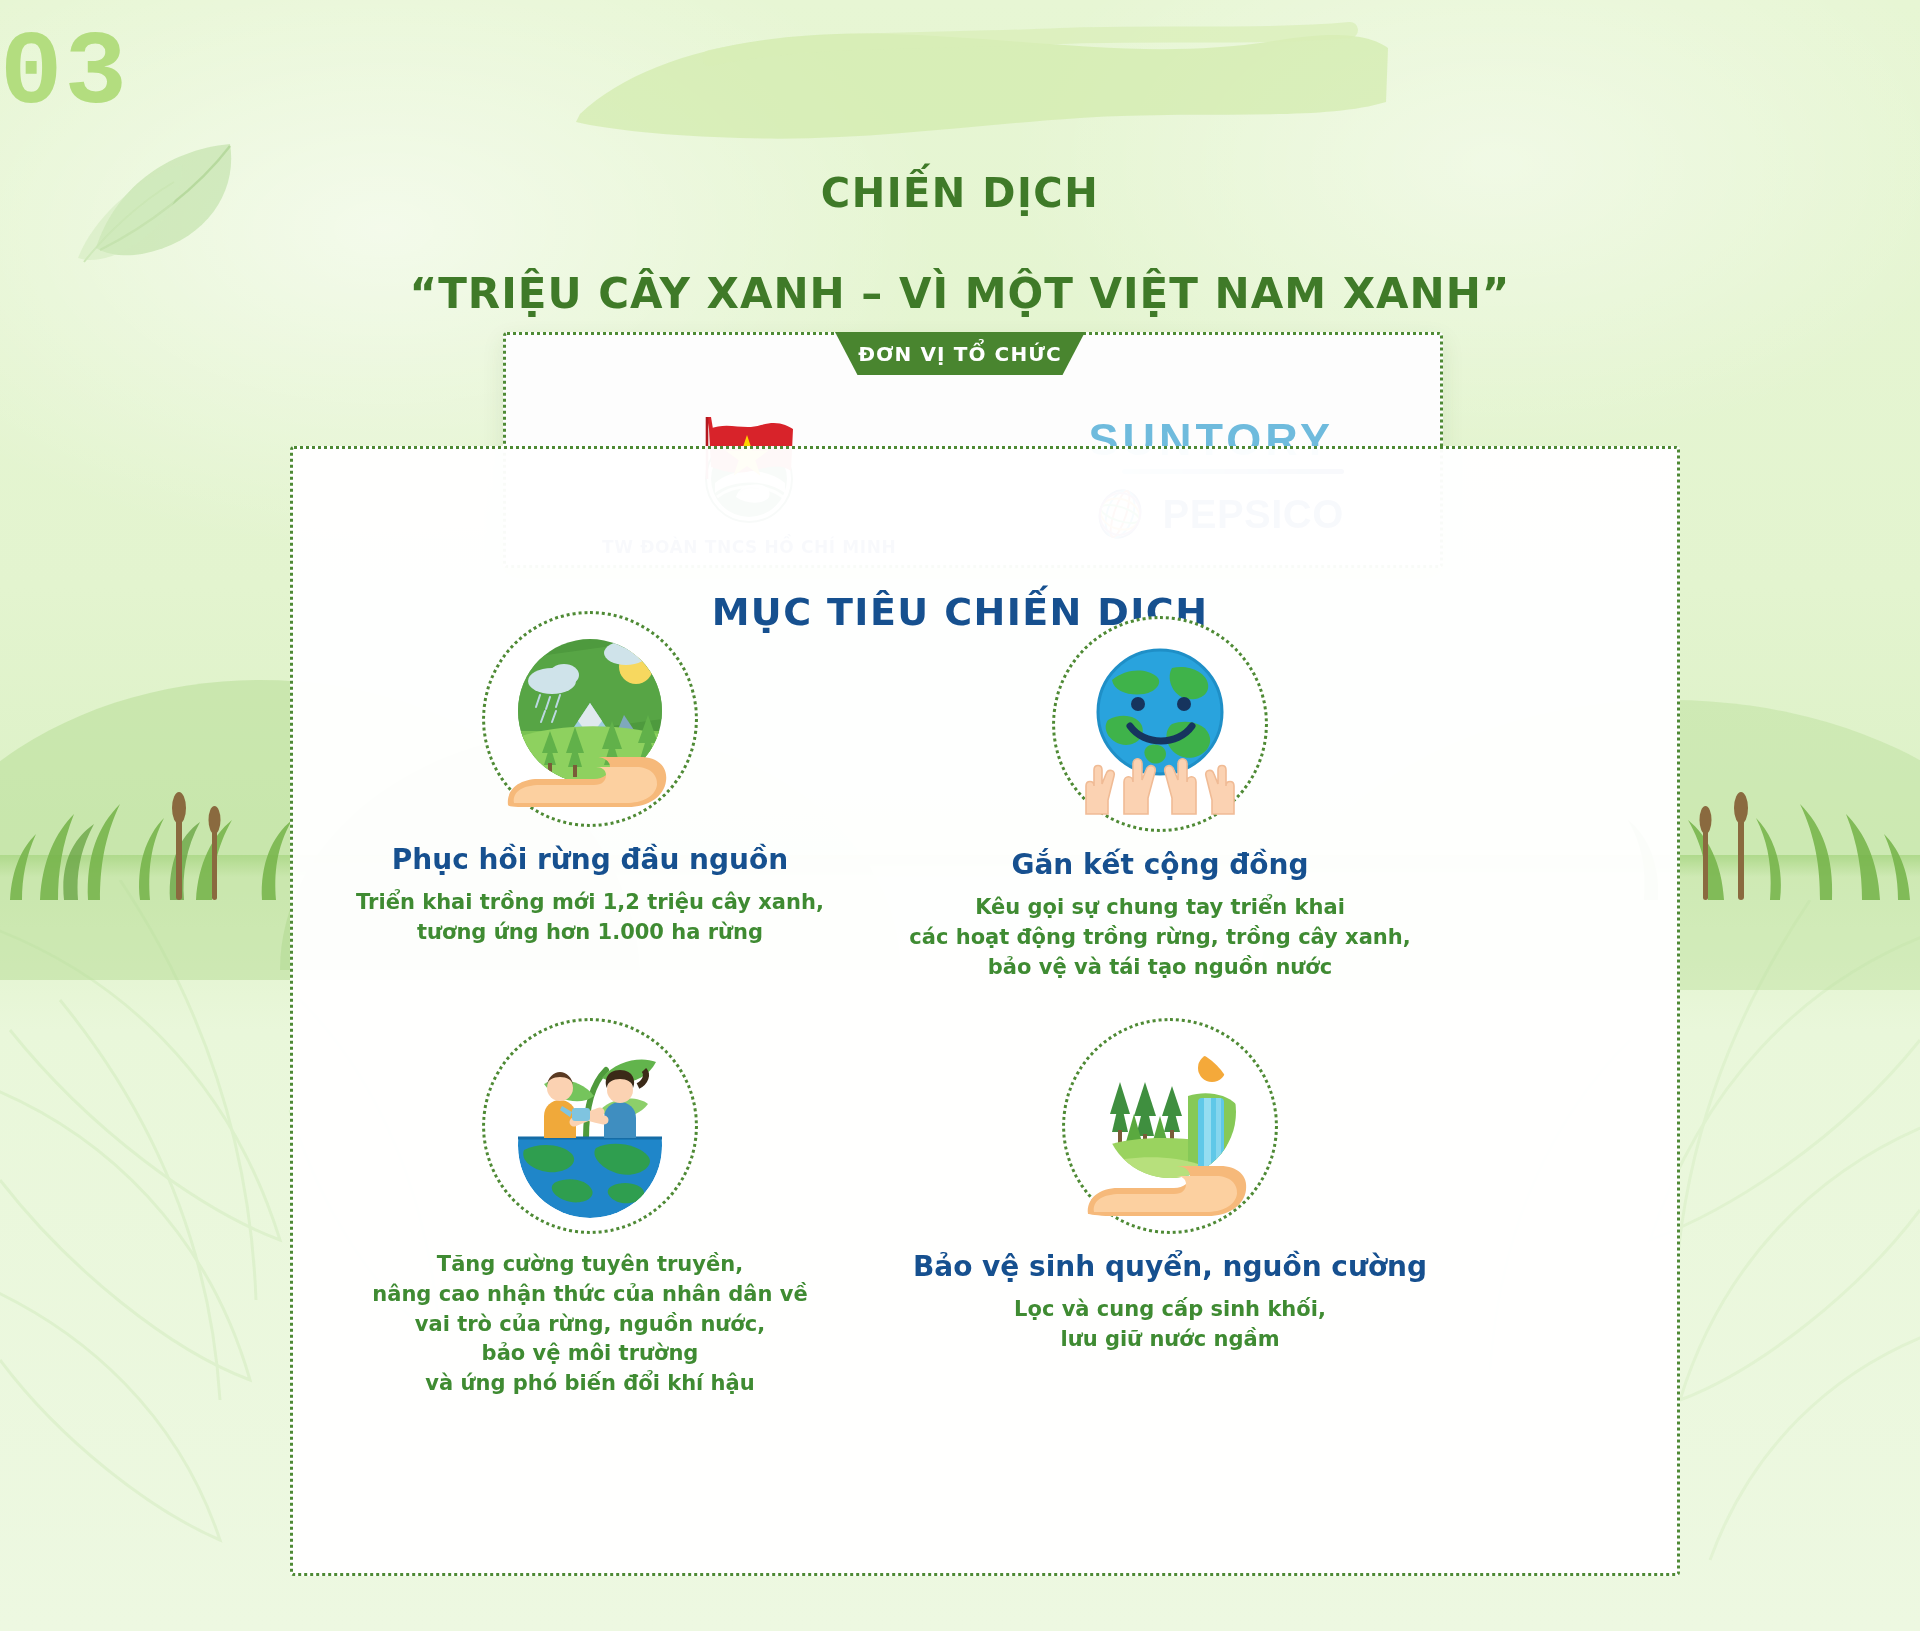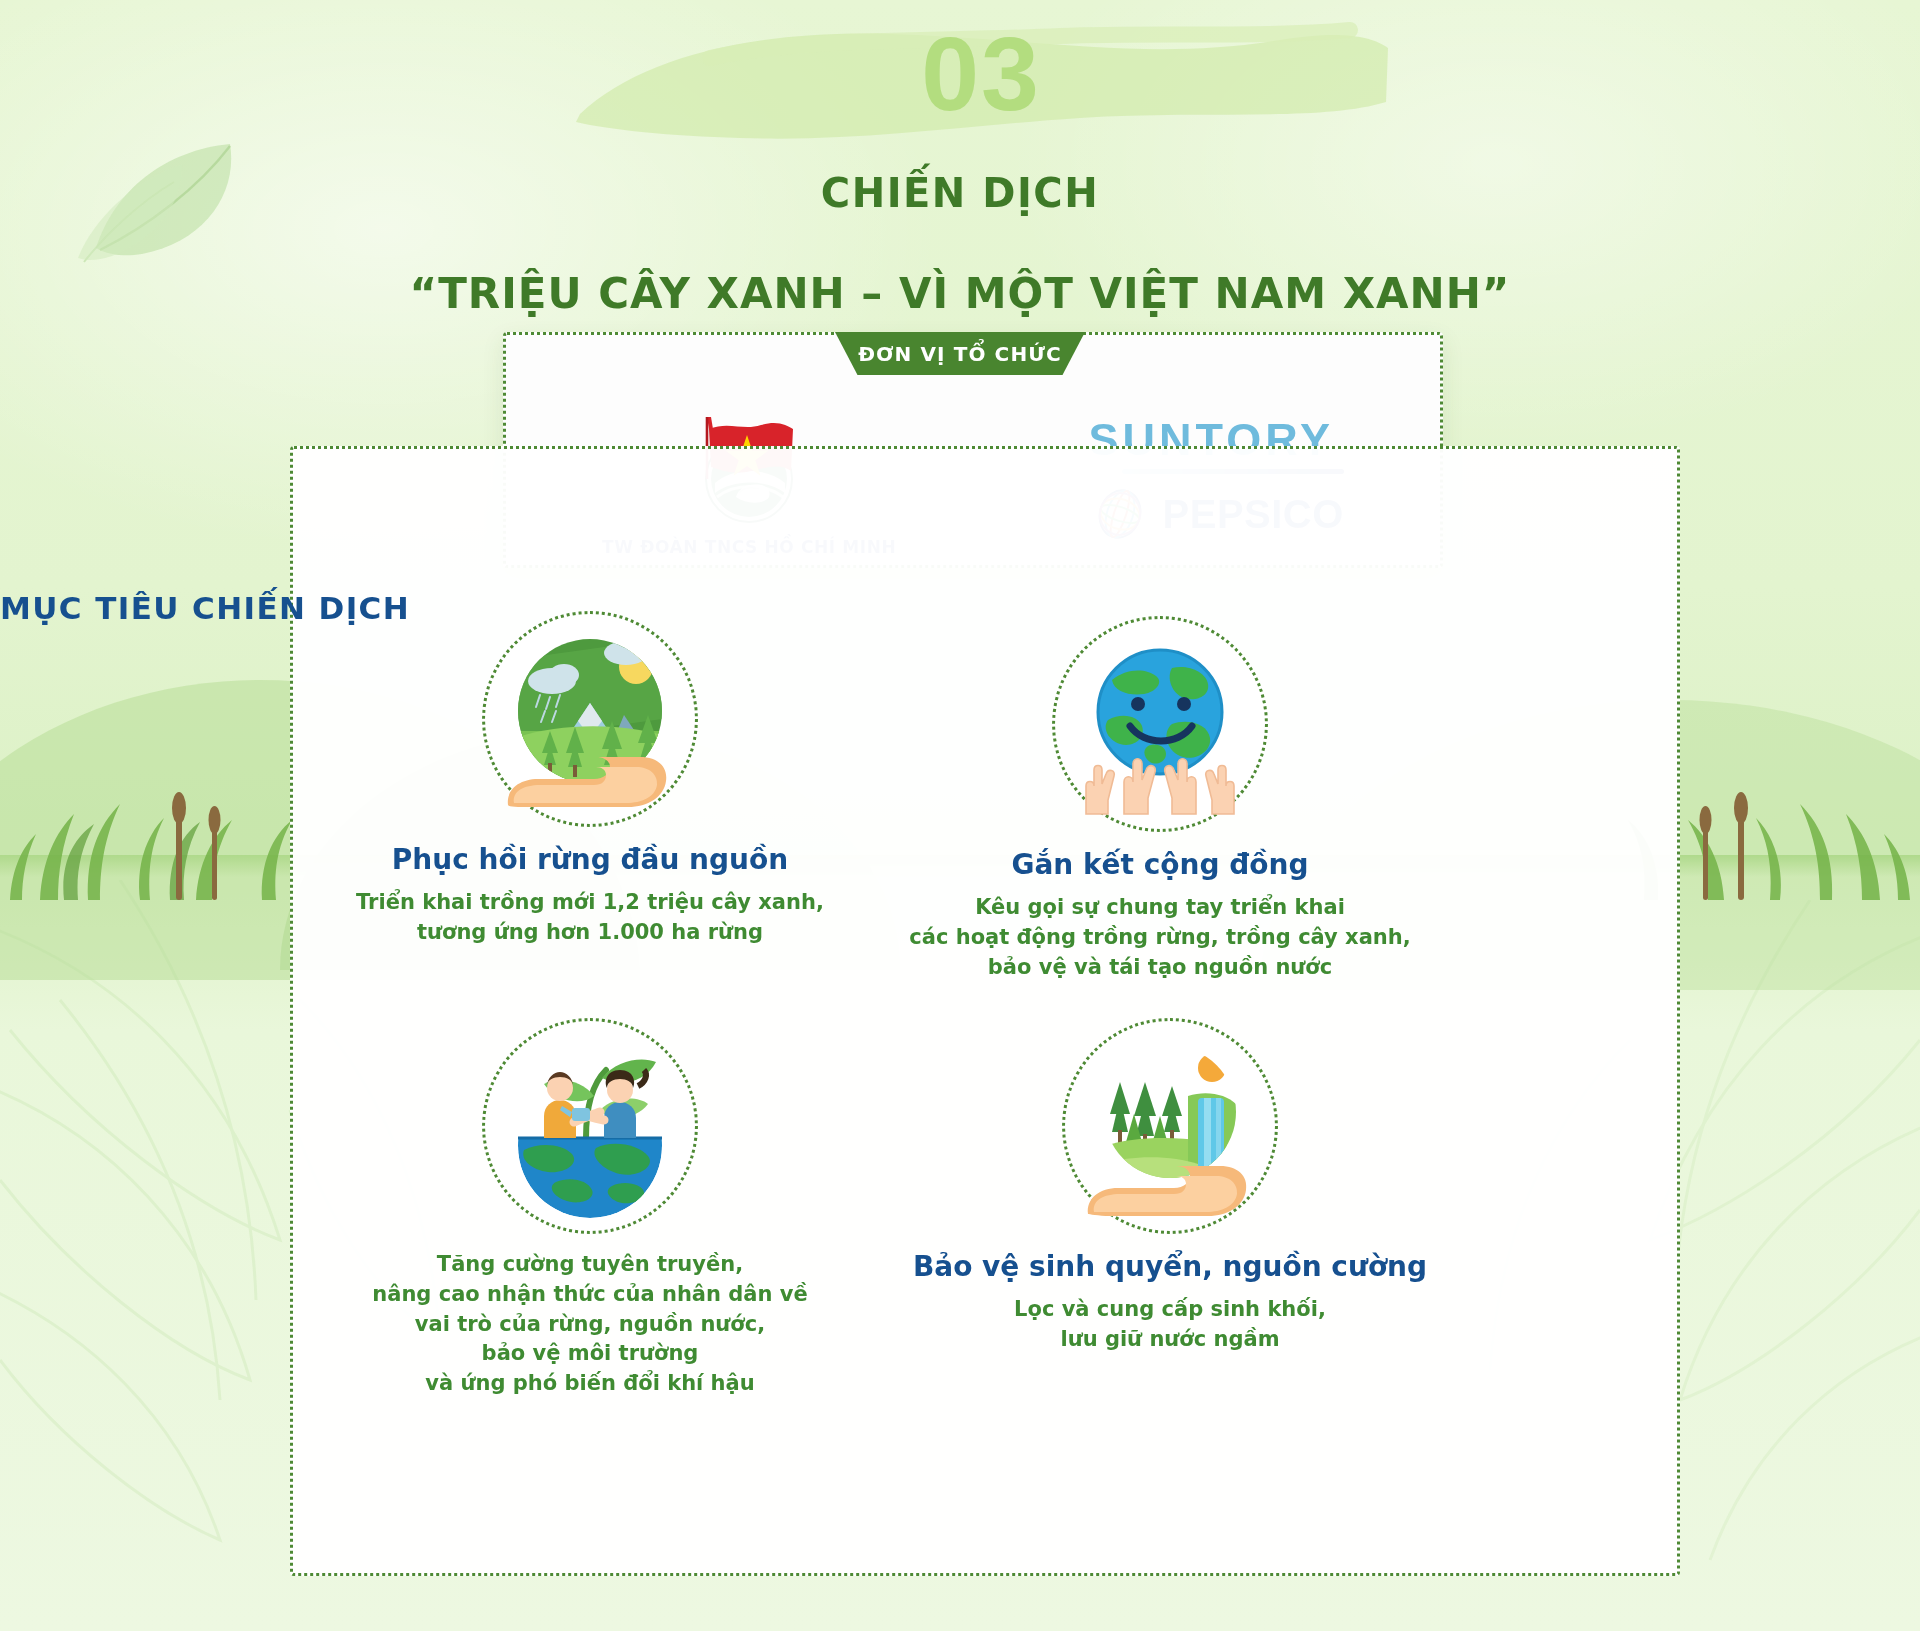--- a/index.html
+++ b/index.html
@@ -54,26 +54,24 @@
   .top-leaf { position: absolute; left: 78px; top: 130px; width: 210px; height: 140px; opacity: .75; }
 
   .brush {
     position: absolute; left: 560px; top: 18px; width: 830px; height: 135px;
     pointer-events: none;
   }
 
   
   .num-03 {
     position: absolute; left: 0; right: 0; top: 22px;
-    text-align: center;
     font-size: 104px; font-weight: 800; letter-spacing: 2px;
     color: #b3dd7f;
-    font-family: Liberation Sans, sans-serif;
+    font-family: Liberation Mono, monospace;
     line-height: 1;
-    padding-left: 42px;
   }
   .hdr1 {
     position: absolute; left: 0; right: 0; top: 170px;
     text-align: center;
     font-size: 40px; font-weight: 800; letter-spacing: 1.5px;
     color: #3f7a28;
     font-family: "DejaVu Sans", sans-serif;
   }
   .hdr2 {
     position: absolute; left: 0; right: 0; top: 224px;
@@ -133,22 +131,22 @@
 
   
   .main-panel {
     position: absolute; left: 290px; top: 446px; width: 1390px; height: 1130px;
     background: rgba(255,255,255,.97);
     border: 3px dotted #4e8a34;
     border-radius: 4px;
   }
   .goals-title {
     position: absolute; left: 0; right: 0; top: 590px;
-    text-align: left;
-    font-size: 31px; font-weight: 800; letter-spacing: 1.4px;
+    text-align: center;
+    font-size: 38px; font-weight: 800; letter-spacing: 1.4px;
     color: #16508f;
     font-family: "DejaVu Sans", sans-serif;
   }
 
   
   .goal { position: absolute; text-align: center; }
   .goal-ic {
     width: 216px; height: 216px; margin: 0 auto 16px auto;
     border: 3px dotted #4e8a34;
     border-radius: 50%;

